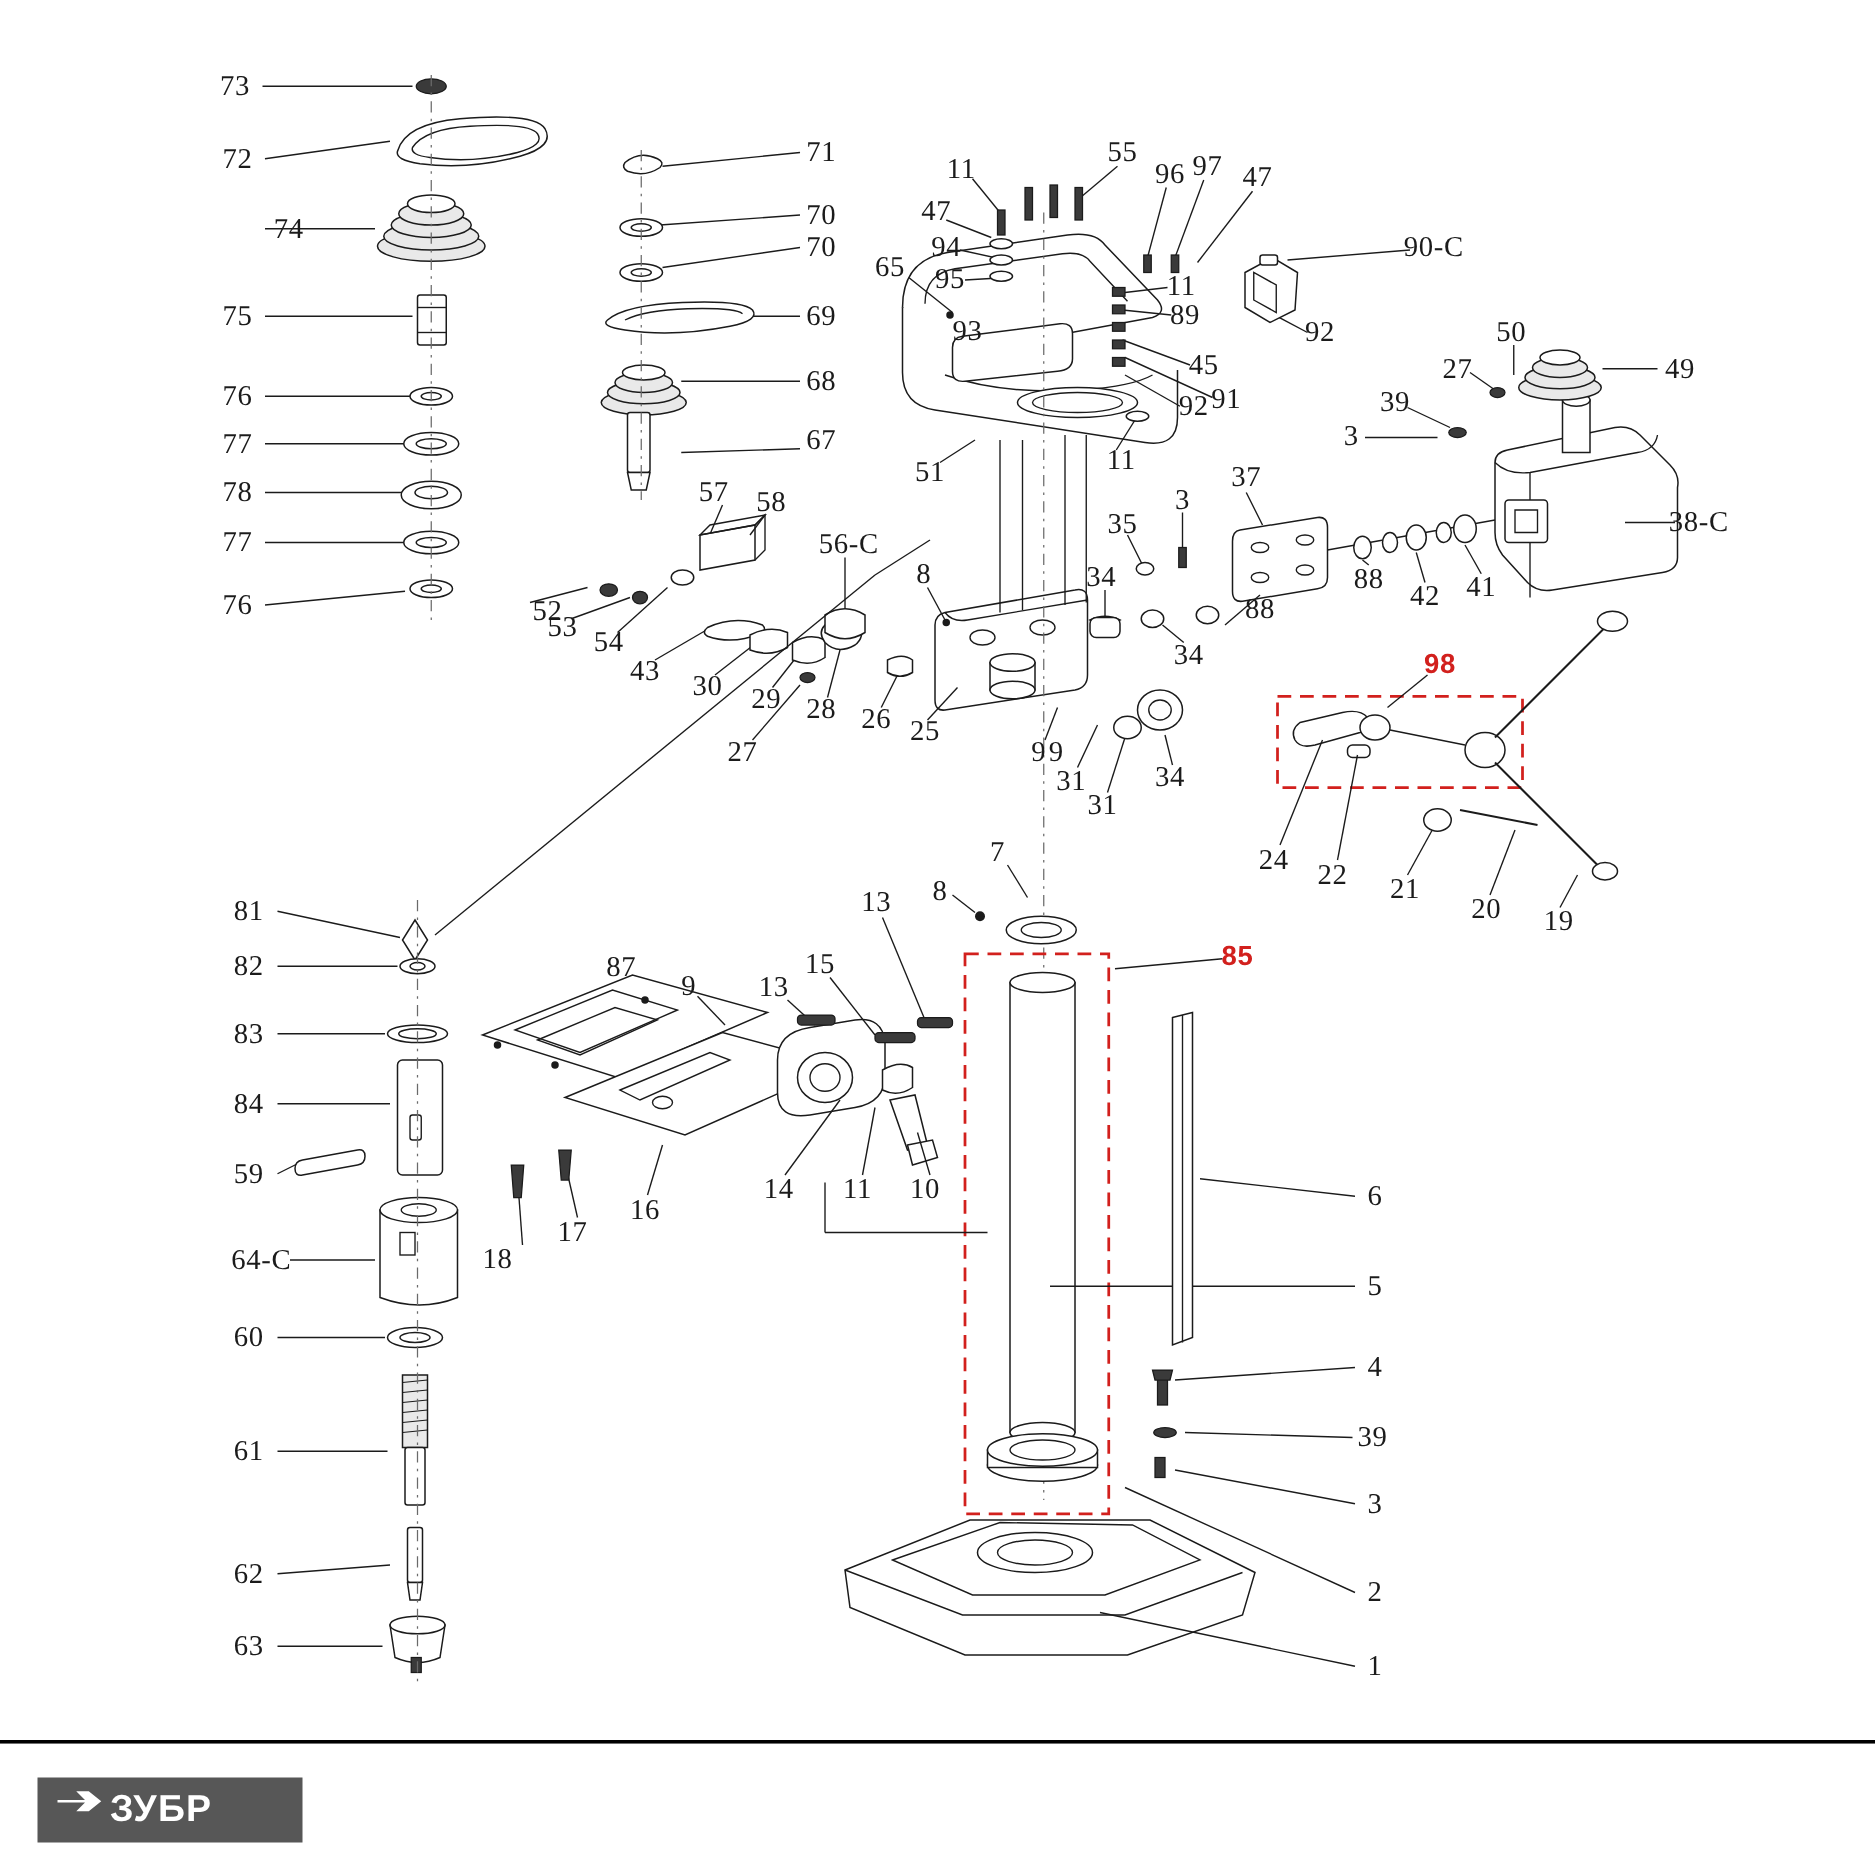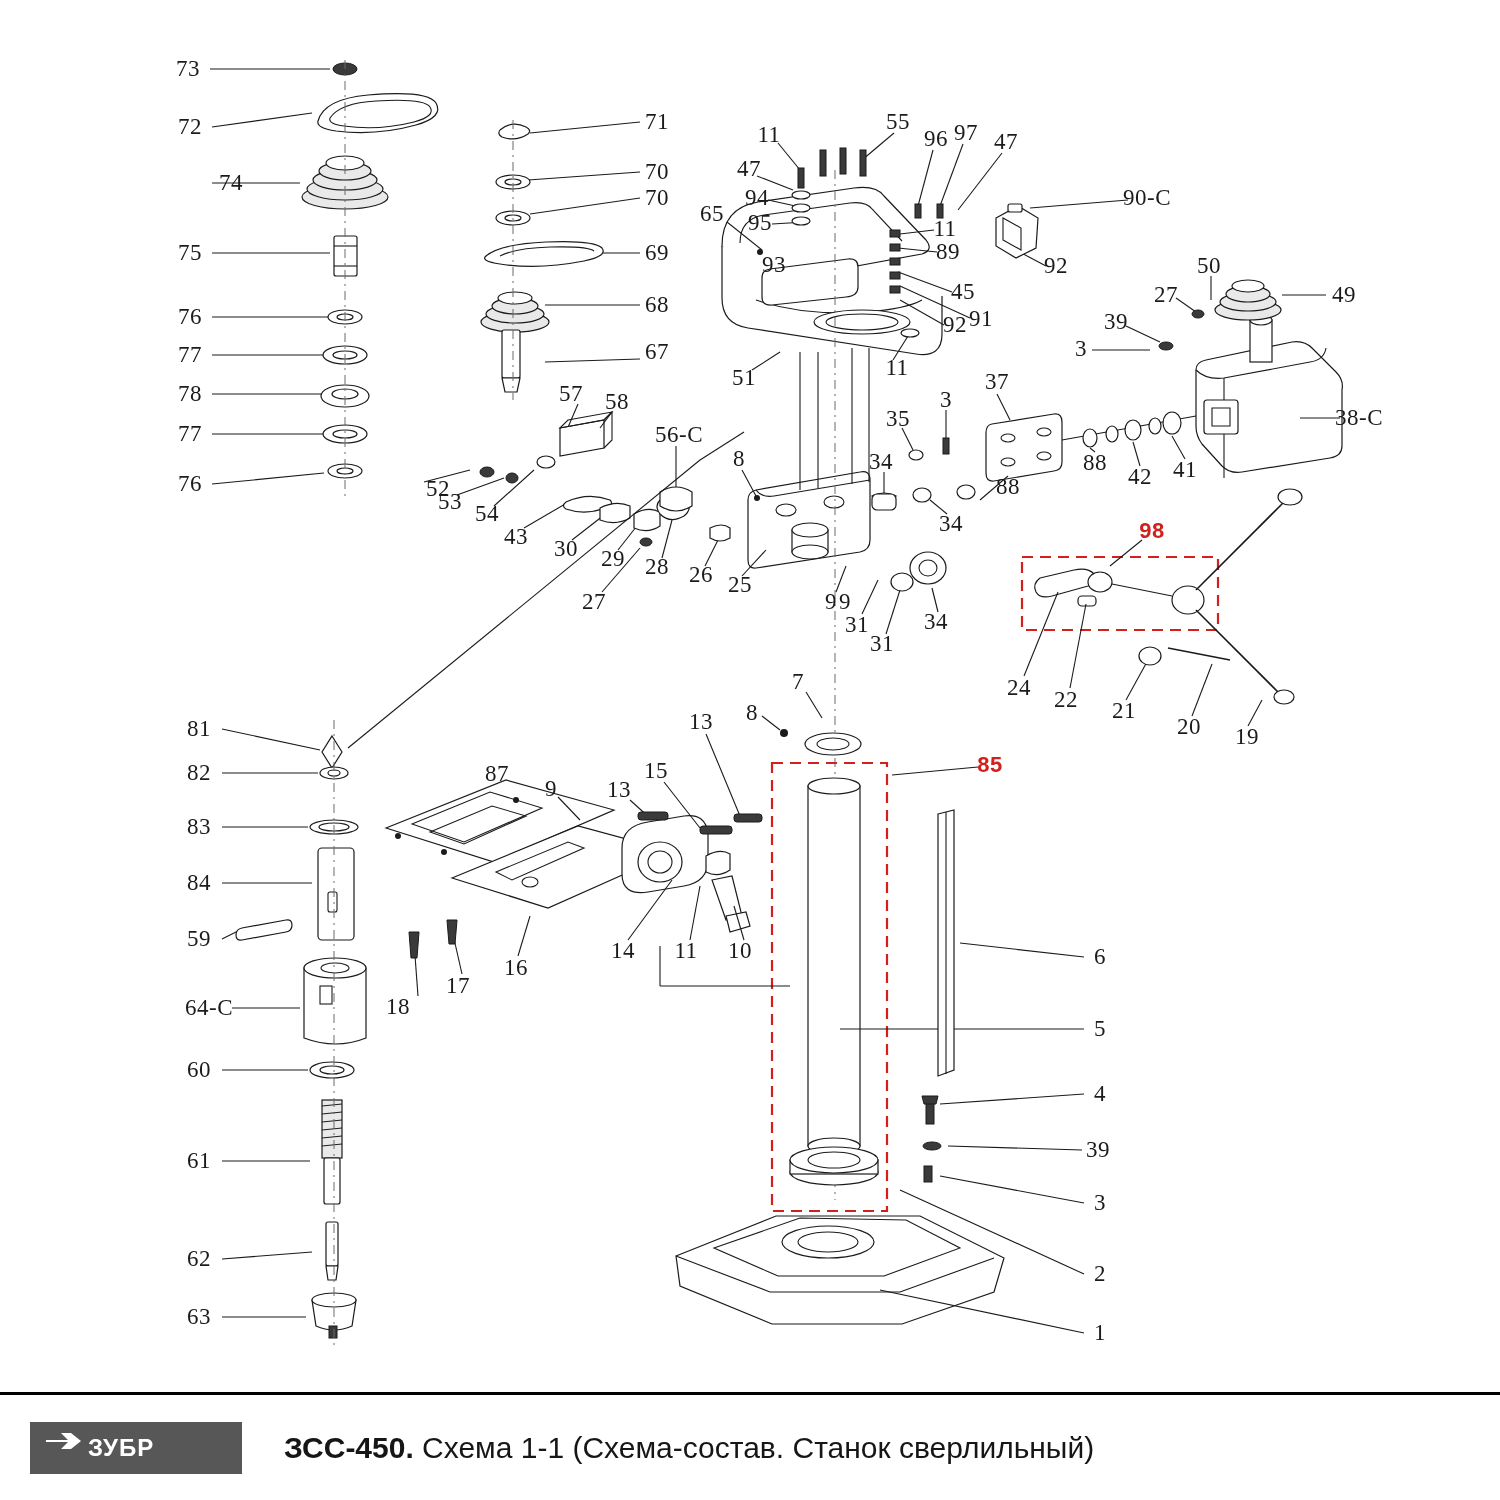--- a/index.html
+++ b/index.html
@@ -81,21 +81,21 @@
     width: 40px;
     height: 34px;
     margin-left: 12px;
     position: relative;
   }
   #logo .mark svg { display:block; }
   #logo .brand {
     color: #ffffff;
     font-family: "Liberation Sans", sans-serif;
     font-weight: bold;
-    font-size: 24px;
+    font-size: 30px;
     letter-spacing: 1px;
     margin-left: 6px;
   }
   #caption {
     margin-left: 42px;
     font-family: "Liberation Sans", sans-serif;
     font-size: 30px;
     color: #161616;
   }
   #caption .model {
@@ -635,19 +635,15 @@
   <div id="footer">
     <div id="logo">
       <span class="mark">
         <svg viewBox="0 0 40 34" width="40" height="34" xmlns="http://www.w3.org/2000/svg">
           <path d="M4 9 h22 l-7 -7 h10 l10 8 l-10 8 h-10 l7 -7 h-22 z" fill="#ffffff"></path>
           <path d="M4 20 h16 l-5 -5 h8 l8 6 l-8 6 h-8 l5 -5 h-16 z" fill="#ffffff" opacity="0.0"></path>
         </svg>
       </span>
       <span class="brand">ЗУБР</span>
     </div>
-    <div id="caption">
-      <span class="model">ЗСС-450.</span>
-      <span class="rest">Схема 1-1 (Схема-состав. Станок сверлильный)</span>
-    </div>
   </div>
 
 </div>
 
 </body></html>

